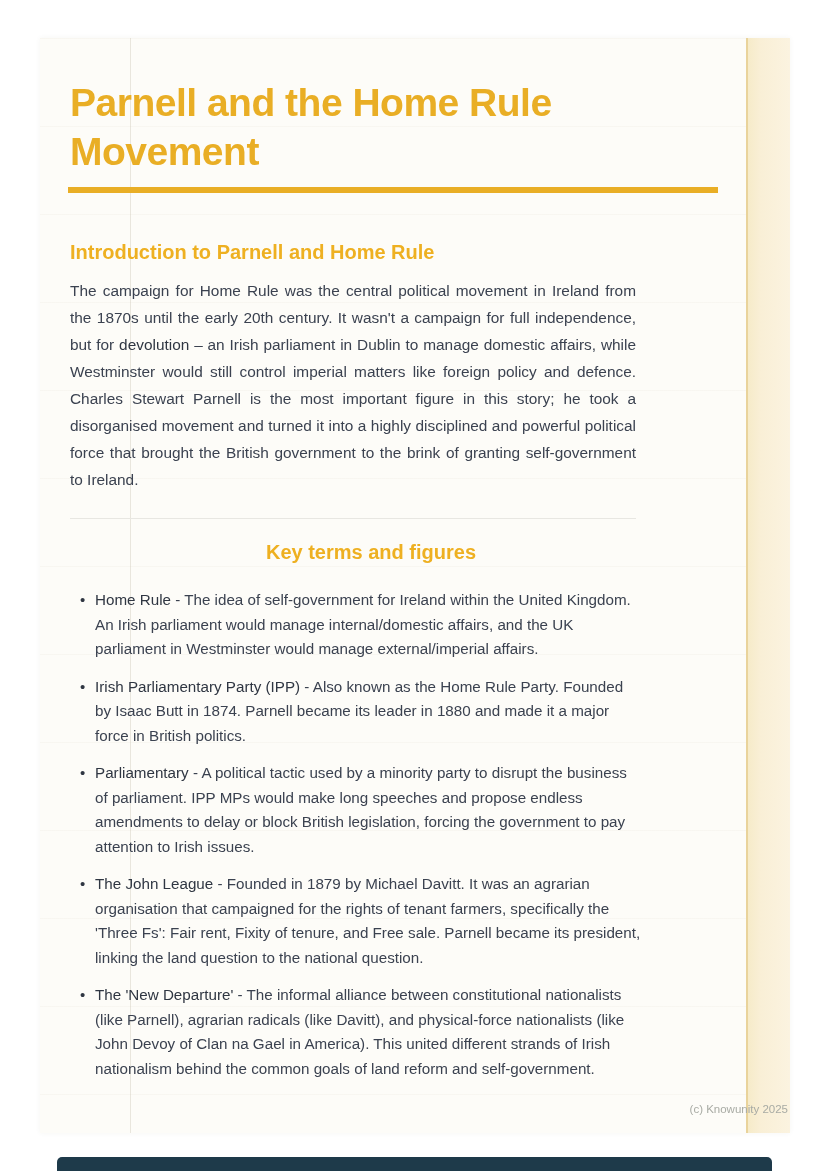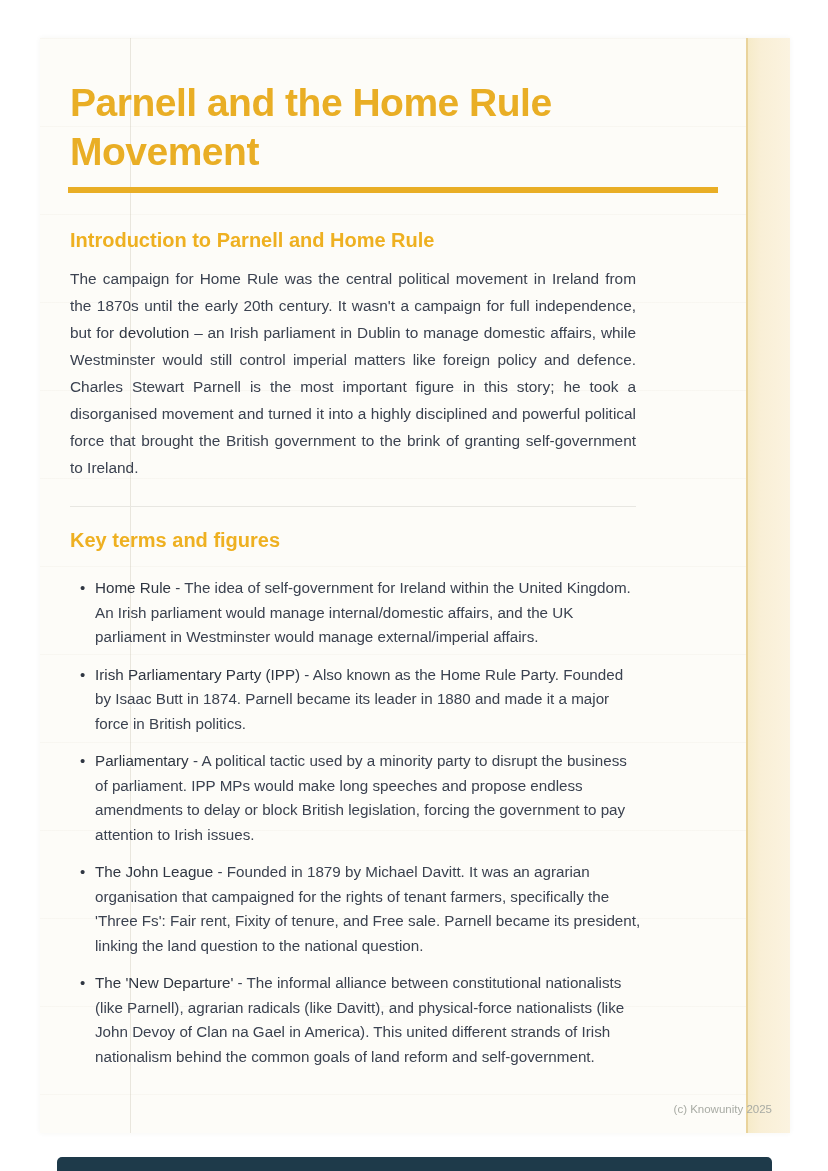--- a/index.html
+++ b/index.html
@@ -72,22 +72,22 @@
     background: #e9ae25;
     border: none;
   }
   .section-heading {
     margin: 0;
     font-size: 20px;
     line-height: 22px;
     font-weight: bold;
     color: #eeb021;
   }
-  .heading-intro { margin-top: 36px; }
-  .heading-keyterms { margin-top: 22px; }
+  .heading-intro { margin-top: 48px; }
+  .heading-keyterms { margin-top: 22px; text-align: center; }
   .intro-para {
     margin: 14px 0 0 0;
     width: 566px;
     font-size: 15.4px;
     line-height: 27px;
     color: #3b4250;
     text-align: justify;
   }
   .intro-para b, .term { font-weight: normal; color: #2f3642; }
   .section-divider {
@@ -112,21 +112,21 @@
   }
   .terms-list li .bullet-dot {
     position: absolute;
     left: -15px;
     top: 0;
     color: #2f3642;
     font-size: 15px;
   }
   .copyright {
     position: absolute;
-    right: 18px;
+    right: 2px;
     bottom: 18px;
     font-size: 11.5px;
     color: #a8aba4;
     z-index: 2;
   }
   .next-page-edge {
     position: absolute;
     left: 57px;
     top: 1157px;
     width: 715px;

